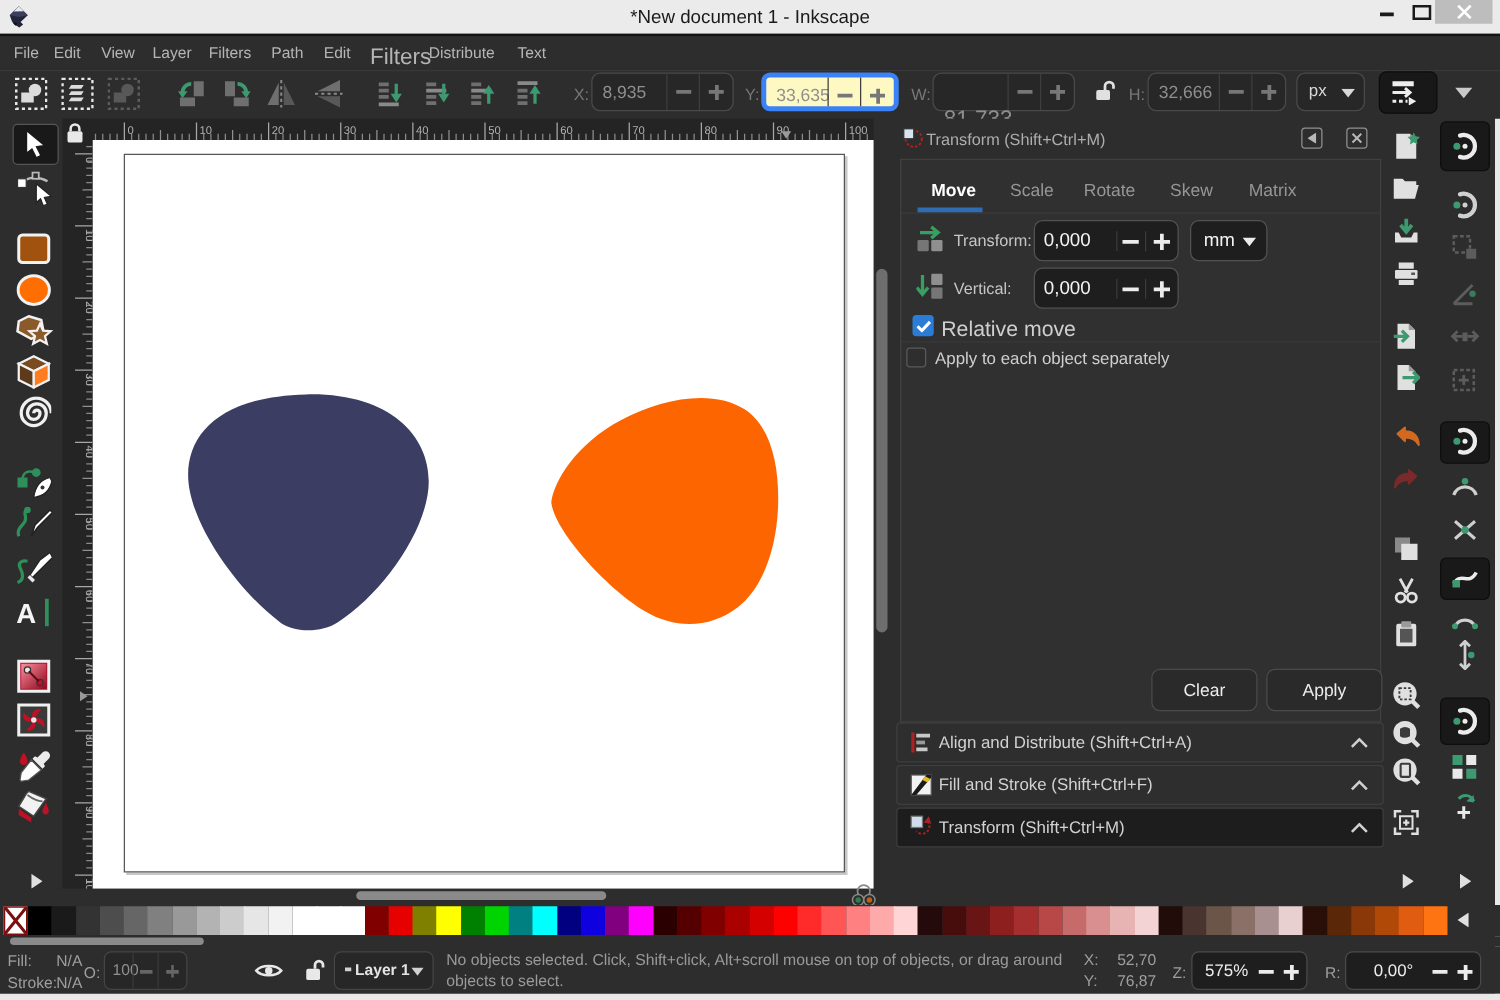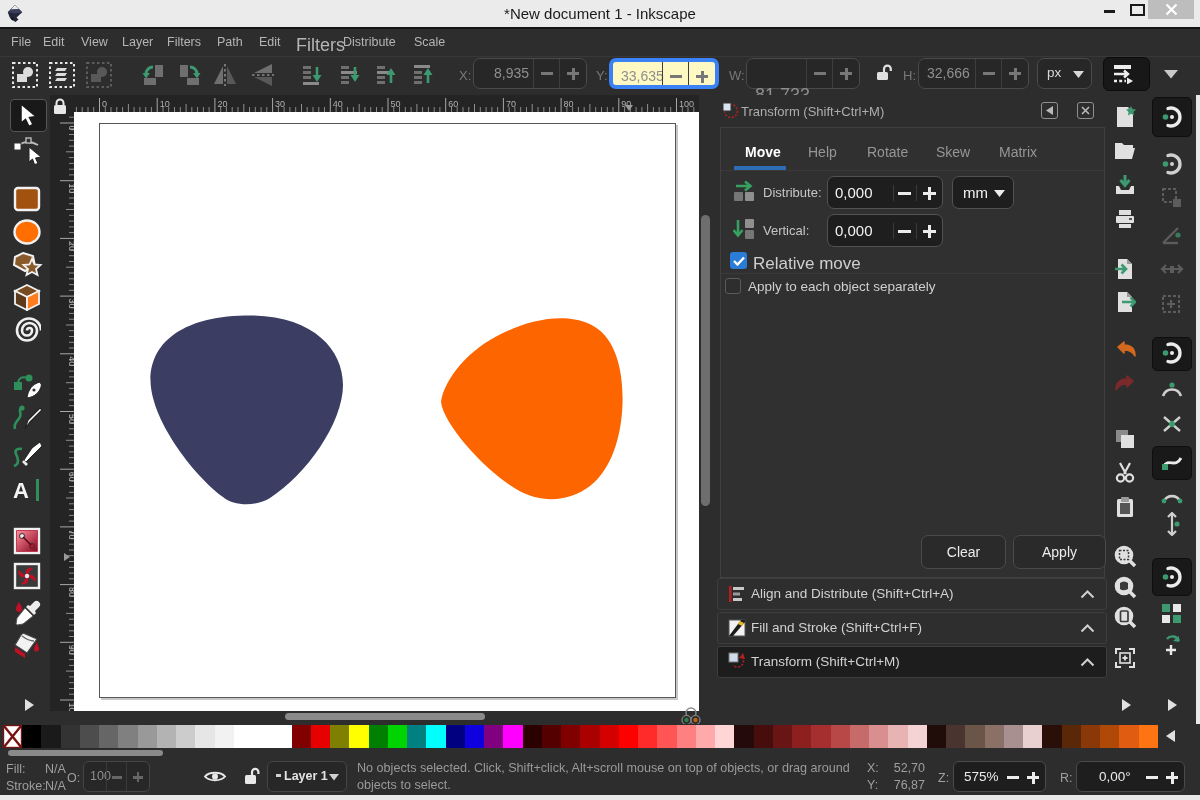--- a/index.html
+++ b/index.html
@@ -27,21 +27,21 @@
 <div class="abs" style="left:0;top:29px;width:1200px;height:27px;background:#2d2d2d;"></div>
 <div class="abs" style="left:11px;top:35px;font-size:12.5px;color:#b5b5b5;">File</div>
 <div class="abs" style="left:43px;top:35px;font-size:12.5px;color:#b5b5b5;">Edit</div>
 <div class="abs" style="left:81px;top:35px;font-size:12.5px;color:#b5b5b5;">View</div>
 <div class="abs" style="left:122px;top:35px;font-size:12.5px;color:#b5b5b5;">Layer</div>
 <div class="abs" style="left:167px;top:35px;font-size:12.5px;color:#b5b5b5;">Filters</div>
 <div class="abs" style="left:217px;top:35px;font-size:12.5px;color:#b5b5b5;">Path</div>
 <div class="abs" style="left:259px;top:35px;font-size:12.5px;color:#b5b5b5;">Edit</div>
 <div class="abs" style="left:296px;top:35px;font-size:18px;color:#b5b5b5;">Filters</div>
 <div class="abs" style="left:343px;top:35px;font-size:12.5px;color:#b5b5b5;">Distribute</div>
-<div class="abs" style="left:414px;top:35px;font-size:12.5px;color:#b5b5b5;">Scale</div>
+<div class="abs" style="left:414px;top:35px;font-size:12.5px;color:#b5b5b5;">Text</div>
 <div class="abs" style="left:0;top:56px;width:1200px;height:39px;background:#2d2d2d;border-top:1px solid #383838;box-sizing:border-box;"></div>
 <svg class="ic" style="left:12px;top:62px" width="26" height="26" viewBox="0 0 26 26">
     <rect x="1" y="1" width="24" height="24" fill="none" stroke="#e8e8e8" stroke-width="2" stroke-dasharray="2.5 2.5"></rect>
     <circle cx="16" cy="10" r="5" fill="#dcdcdc"></circle>
     <rect x="5" y="12" width="10" height="8" fill="#dcdcdc"></rect>
   </svg>
 <svg class="ic" style="left:49px;top:62px" width="26" height="26" viewBox="0 0 26 26">
     <rect x="1" y="1" width="24" height="24" fill="none" stroke="#e8e8e8" stroke-width="2" stroke-dasharray="2.5 2.5"></rect>
     <path d="M8 6 L18 6 L16 9 L6 9 Z" fill="#dcdcdc"></path>
     <path d="M8 11 L18 11 L16 14 L6 14 Z" fill="#dcdcdc"></path>
@@ -101,21 +101,21 @@
 <svg class="ic" style="left:411px;top:62px" width="26" height="26" viewBox="0 0 26 26">
     <rect x="3" y="9" width="8" height="3" fill="#6f6f6f"></rect>
     <rect x="3" y="14" width="8" height="3" fill="#6f6f6f"></rect>
     <rect x="3" y="19" width="8" height="3" fill="#6f6f6f"></rect>
     <rect x="3" y="3" width="16" height="3" fill="#8a8a8a"></rect>
     <path d="M17 21 L17 12" stroke="#3d9970" stroke-width="2.6"></path>
     <path d="M12.5 13 L17 6 L21.5 13 Z" fill="#3d9970"></path>
   </svg>
 <div class="abs" style="left:459px;top:68px;font-size:13px;color:#787878;">X:</div>
 <div class="abs" style="left:473px;top:58px;width:114px;height:31px;background:#272727;border:1px solid #4a4a4a;border-radius:7px;box-sizing:border-box;">
-    <div style="position:absolute;left:8px;top:6px;font-size:14px;color:#8f8f8f;margin-left:12px;">8,935</div>
+    <div style="position:absolute;left:8px;top:6px;font-size:14px;color:#8f8f8f;">8,935</div>
     <div style="position:absolute;right:52px;top:0;width:1px;height:100%;background:#3e3e3e;"></div>
     <div style="position:absolute;right:26px;top:0;width:1px;height:100%;background:#3e3e3e;"></div>
     <div style="position:absolute;right:33px;top:13px;width:12px;height:2.5px;background:#777;"></div>
     <div style="position:absolute;right:7px;top:13px;width:12px;height:2.5px;background:#777;"></div>
     <div style="position:absolute;right:11.5px;top:8.5px;width:2.5px;height:12px;background:#777;"></div>
   </div>
 <div class="abs" style="left:596px;top:68px;font-size:13px;color:#787878;">Y:</div>
 <div class="abs" style="left:609px;top:58px;width:110px;height:31px;background:#fef9c3;border:4px solid #3b82f6;border-radius:7px;box-sizing:border-box;">
     <div style="position:absolute;left:8px;top:6px;font-size:14px;color:#8f8f8f;">33,635</div>
     <div style="position:absolute;right:52px;top:0;width:1px;height:100%;background:#3e3e3e;"></div>
@@ -518,32 +518,32 @@
 <div class="abs" style="left:1041px;top:102px;width:17px;height:17px;border:1.5px solid #909090;border-radius:3px;box-sizing:border-box;"></div>
 <svg class="ic" style="left:1046px;top:106px" width="7" height="9" viewBox="0 0 7 9">
     <path d="M7 0 L0 4.5 L7 9 Z" fill="#b8b8b8"></path>
   </svg>
 <div class="abs" style="left:1077px;top:102px;width:17px;height:17px;border:1.5px solid #909090;border-radius:3px;box-sizing:border-box;"></div>
 <svg class="ic" style="left:1081px;top:106px" width="9" height="9" viewBox="0 0 9 9">
     <path d="M1 1 L8 8 M8 1 L1 8" stroke="#b8b8b8" stroke-width="1.6"></path>
   </svg>
 <div class="abs" style="left:720px;top:127px;width:385px;height:451px;background:#303030;border:1px solid #404040;box-sizing:border-box;"></div>
 <div class="abs" style="left:745px;top:144px;font-size:14px;font-weight:bold;color:#ffffff;">Move</div>
-<div class="abs" style="left:808px;top:144px;font-size:14px;font-weight:normal;color:#969696;">Help</div>
+<div class="abs" style="left:808px;top:144px;font-size:14px;font-weight:normal;color:#969696;">Scale</div>
 <div class="abs" style="left:867px;top:144px;font-size:14px;font-weight:normal;color:#969696;">Rotate</div>
 <div class="abs" style="left:936px;top:144px;font-size:14px;font-weight:normal;color:#969696;">Skew</div>
 <div class="abs" style="left:999px;top:144px;font-size:14px;font-weight:normal;color:#969696;">Matrix</div>
 <div class="abs" style="left:734px;top:166px;width:52px;height:4px;background:#2e6db4;"></div>
 <div class="abs" style="left:721px;top:170px;width:383px;height:1px;background:#3a3a3a;"></div>
 <svg class="ic" style="left:733px;top:180px" width="25" height="24" viewBox="0 0 25 24">
     <path d="M3 6 L16 6 M12 1.5 L17.5 6 L12 10.5" stroke="#35a060" stroke-width="2.6" fill="none"></path>
     <rect x="1" y="12" width="9" height="9" rx="1" fill="#767676"></rect>
     <rect x="12" y="12" width="9" height="9" rx="1" fill="#8f8f8f"></rect>
   </svg>
-<div class="abs" style="left:763px;top:185px;font-size:13px;color:#c6c6c6;">Distribute:</div>
+<div class="abs" style="left:763px;top:185px;font-size:13px;color:#c6c6c6;">Transform:</div>
 <div class="abs" style="left:827px;top:176px;width:116px;height:33px;background:#1e1e1e;border:1px solid #525252;border-radius:7px;box-sizing:border-box;">
     <div style="position:absolute;left:7px;top:7px;font-size:15px;color:#f2f2f2;">0,000</div>
     <div style="position:absolute;right:48px;top:8px;width:1px;height:16px;background:#3a3a3a;"></div>
     <div style="position:absolute;right:25px;top:8px;width:1px;height:16px;background:#3a3a3a;"></div>
     <div style="position:absolute;right:31px;top:14.5px;width:13px;height:3px;background:#ececec;"></div>
     <div style="position:absolute;right:6px;top:14.5px;width:13px;height:3px;background:#ececec;"></div>
     <div style="position:absolute;right:11px;top:9.5px;width:3px;height:13px;background:#ececec;"></div>
   </div>
 <div class="abs" style="left:952px;top:176px;width:62px;height:33px;background:#1e1e1e;border:1px solid #525252;border-radius:7px;box-sizing:border-box;">
 <div style="position:absolute;left:10px;top:7px;font-size:15px;color:#f2f2f2;">mm</div>

